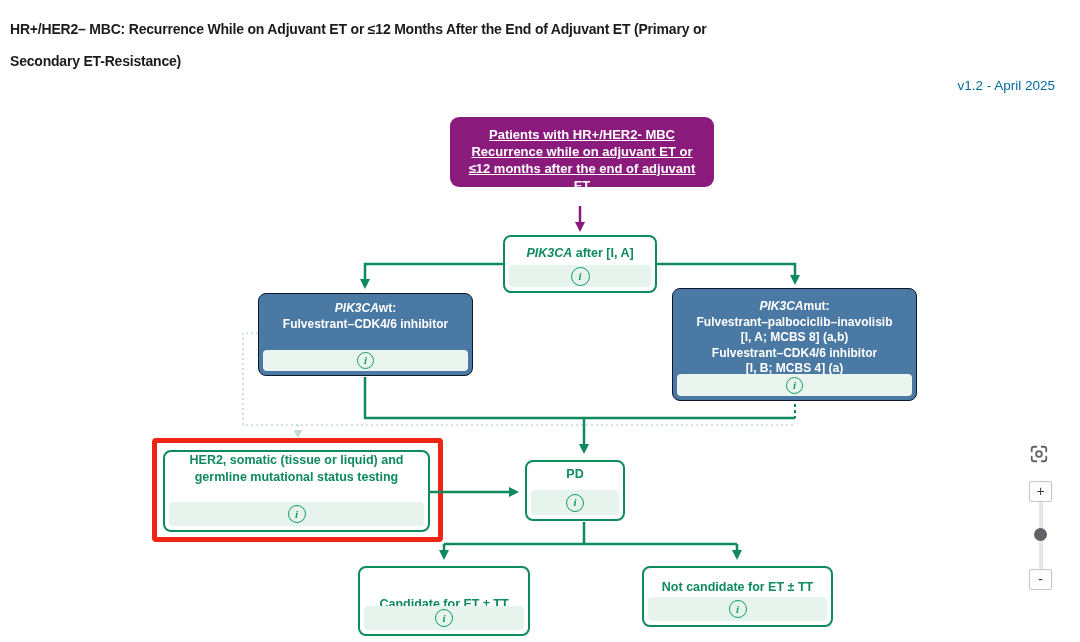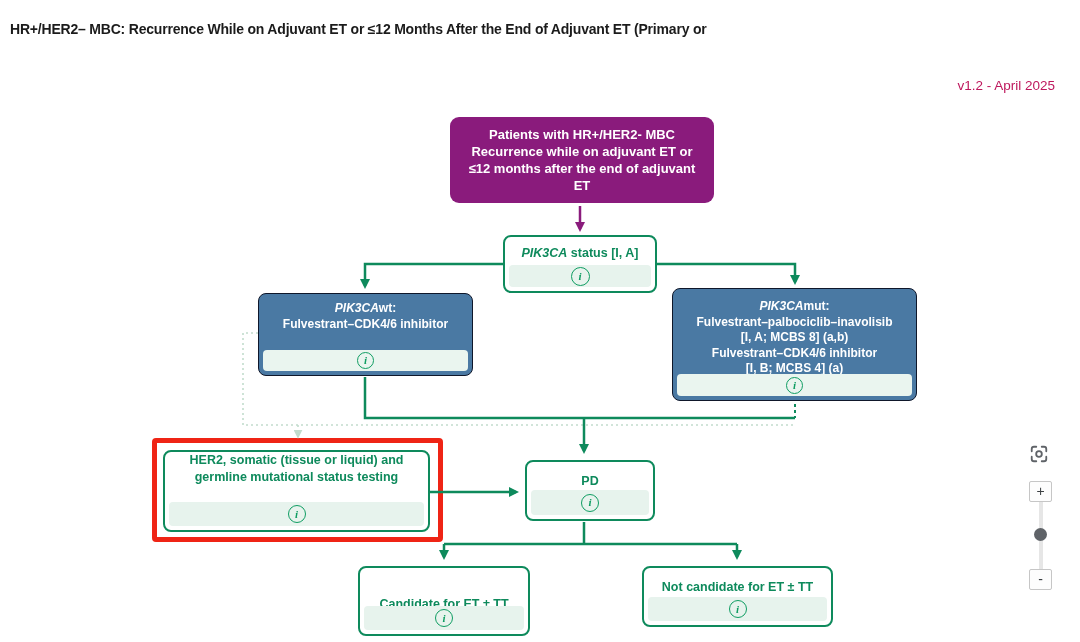--- a/index.html
+++ b/index.html
@@ -2,21 +2,21 @@
 <html><head>
 <meta charset="utf-8">
 <style>
   html,body{margin:0;padding:0;background:#fff;}
   .stage{position:relative;width:1080px;height:642px;background:#fff;overflow:hidden;
          font-family:"Liberation Sans", sans-serif;}
 
   .page-title{position:absolute;left:10px;top:13px;width:1050px;
     font-size:14px;font-weight:bold;color:#1b1b1b;line-height:32px;letter-spacing:-0.2px;}
   .version{position:absolute;left:925px;top:78px;width:130px;text-align:right;
-    font-size:13.5px;color:#be185d;}
+    font-size:13.5px;color:#0369a1;}
 
   .redbox{position:absolute;left:152px;top:438px;width:291px;height:104px;
     border:5px solid #ef2415;border-radius:4px;box-sizing:border-box;z-index:1;}
 
   svg.wires{position:absolute;left:0;top:0;z-index:2;pointer-events:none;}
 
   .node{position:absolute;box-sizing:border-box;text-align:center;font-weight:bold;z-index:3;}
   .purple-node{background:#8a1b7c;color:#fff;border-radius:9px;
     font-size:13px;line-height:17px;padding-top:9px;}
   .blue-node{background:#4a79a3;color:#fff;border:1px solid #0f172a;border-radius:8px;
@@ -27,30 +27,30 @@
 
   .strip{position:absolute;left:4px;right:4px;bottom:4px;border-radius:4px;
     background:#e7f3ed;display:flex;align-items:center;justify-content:center;}
   .blue-node .strip{background:#eaf5ef;}
   .info{display:inline-flex;align-items:center;justify-content:center;
     width:16px;height:16px;border:1.6px solid #0f9d62;border-radius:50%;
     color:#0f9d62;background:transparent;font-family:"Liberation Serif", serif;
     font-style:italic;font-weight:bold;font-size:11px;line-height:1;cursor:pointer;}
 
   
-  .n-patients{left:450px;top:117px;width:264px;height:86px;}
+  .n-patients{left:450px;top:117px;width:264px;height:70px;text-decoration:underline;}
   .n-status{left:503px;top:235px;width:154px;height:58px;padding-top:8px;}
   .n-status .strip{height:22px;}
   .n-wt{left:258px;top:293px;width:215px;height:83px;padding-top:7px;}
   .n-wt .strip{height:21px;}
   .n-mut{left:672px;top:288px;width:245px;height:113px;padding-top:10px;}
   .n-mut .strip{height:22px;}
   .n-her2{left:163px;top:450px;width:267px;height:82px;line-height:17px;}
   .n-her2 .strip{height:24px;}
-  .n-pd{left:525px;top:460px;width:130px;height:61px;padding-top:11px;}
+  .n-pd{left:525px;top:460px;width:100px;height:61px;padding-top:4px;}
   .n-pd .strip{height:25px;}
   .n-cand{left:358px;top:566px;width:172px;height:70px;padding-top:28px;}
   .n-cand .strip{height:24px;}
   .n-notcand{left:642px;top:566px;width:191px;height:61px;padding-top:11px;}
   .n-notcand .strip{height:24px;}
 
   
   .ctrl{position:absolute;z-index:4;}
   .fit-btn{left:1027px;top:442px;width:24px;height:24px;cursor:pointer;
     display:flex;align-items:center;justify-content:center;background:transparent;border:none;padding:0;}
@@ -63,20 +63,21 @@
   .slider-thumb{left:1034px;top:528px;width:13px;height:13px;border-radius:50%;
     background:#5f6368;cursor:grab;}
 </style>
 </head>
 <body>
 
 <div class="stage">
 
   <div class="page-title">
     <div>HR+/HER2– MBC: Recurrence While on Adjuvant ET or ≤12 Months After the End of Adjuvant ET (Primary or</div>
+    <div>Secondary ET-Resistance)</div>
   </div>
   <div class="version">v1.2 - April 2025</div>
 
   <div class="redbox"></div>
 
   <svg class="wires" width="1080" height="642" viewBox="0 0 1080 642">
     <defs>
       <marker id="mg" markerUnits="userSpaceOnUse" markerWidth="10" markerHeight="10" viewBox="0 0 10 10" refX="7" refY="5" orient="auto">
         <path d="M0,0 L10,5 L0,10 Z" fill="#0e8a5c"></path>
       </marker>
@@ -109,21 +110,21 @@
   </svg>
 
   <div class="node purple-node n-patients">
     <div>Patients with HR+/HER2- MBC</div>
     <div>Recurrence while on adjuvant ET or</div>
     <div>≤12 months after the end of adjuvant</div>
     <div>ET</div>
   </div>
 
   <div class="node green-node n-status">
-    <div><span class="gene">PIK3CA</span><span> status [I, A]</span></div>
+    <div><span class="gene">PIK3CA</span><span> after [I, A]</span></div>
     <div class="strip">
       <span class="info" style="width:17px;height:17px;">i</span>
     </div>
   </div>
 
   <div class="node blue-node n-wt">
     <div><span class="gene">PIK3CA</span><span>wt:</span></div>
     <div>Fulvestrant–CDK4/6 inhibitor</div>
     <div class="strip">
       <span class="info" style="width:15px;height:15px;">i</span>

